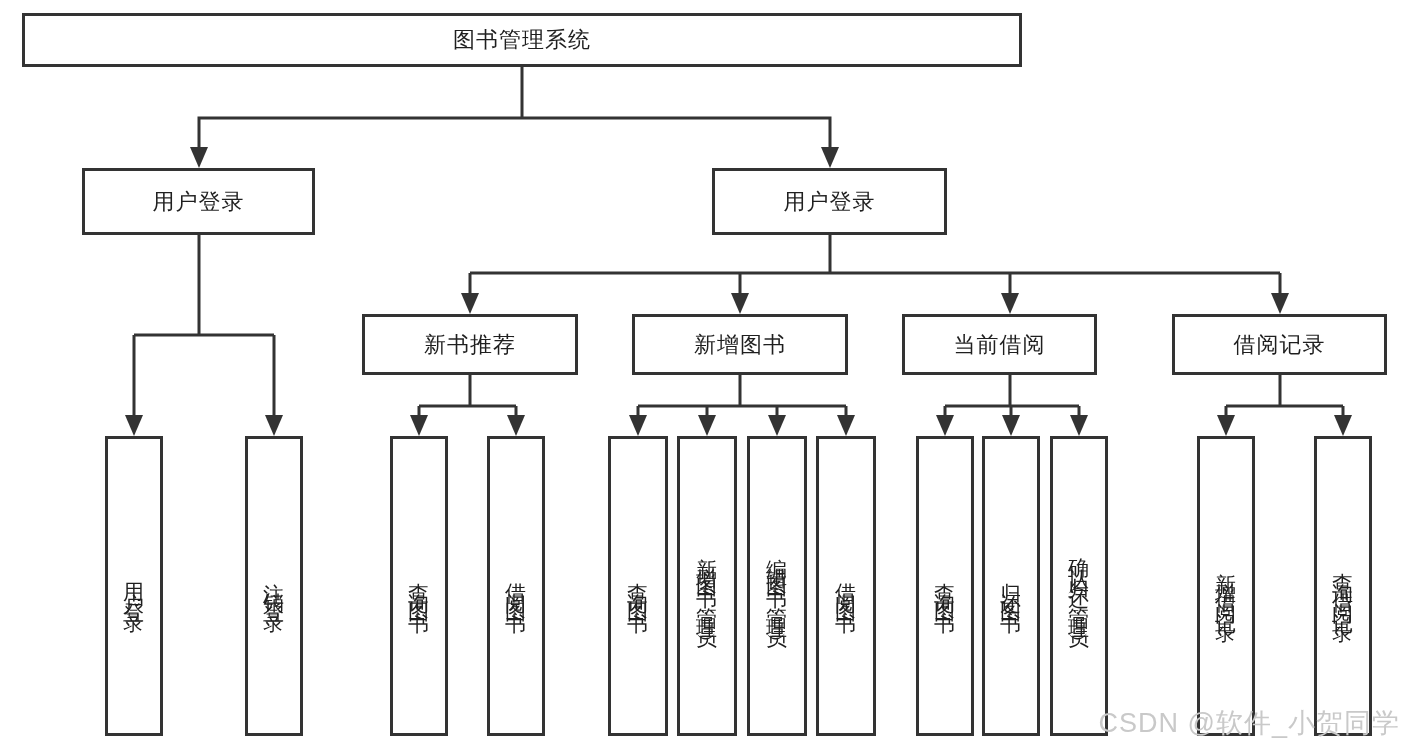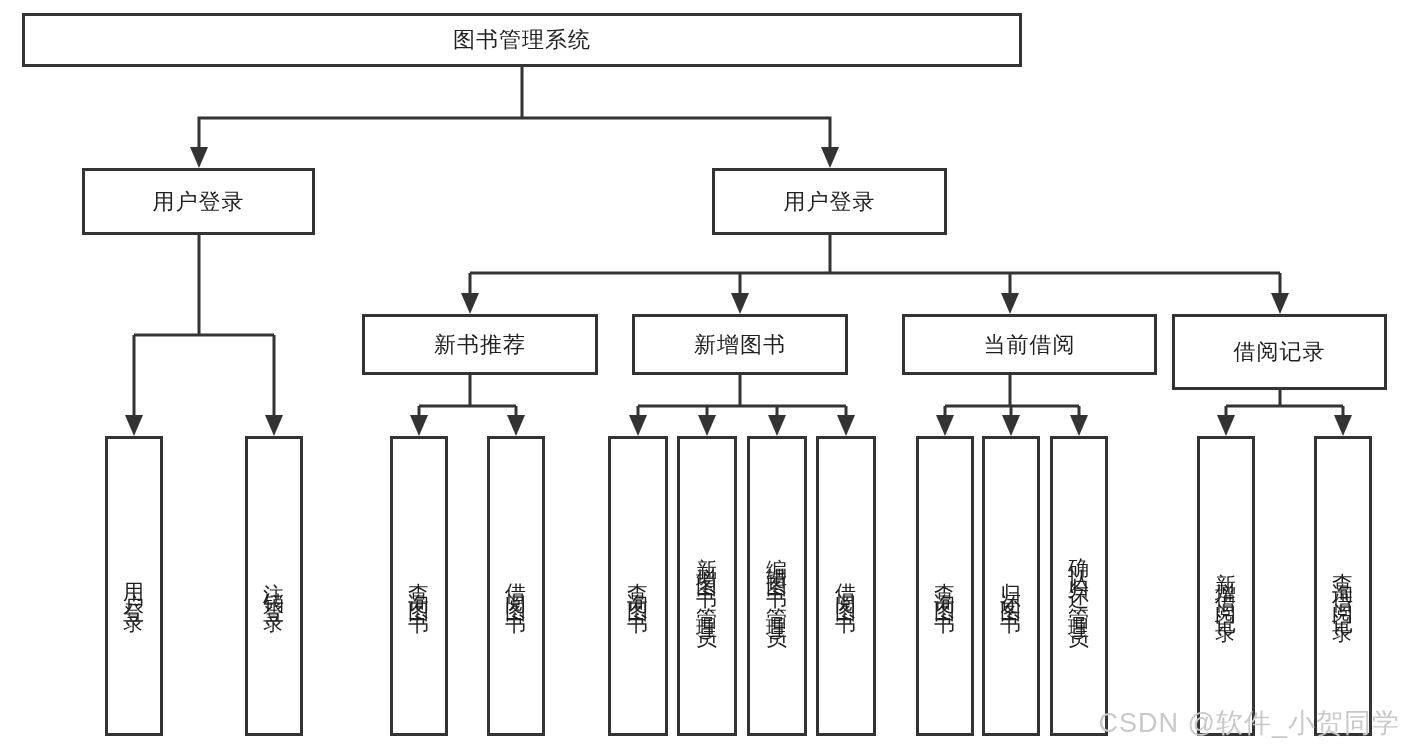--- a/index.html
+++ b/index.html
@@ -97,24 +97,24 @@
       <polygon points="1217,415 1235,415 1226,436"></polygon>
       <polygon points="1334,415 1352,415 1343,436"></polygon>
     </g>
   </svg>
 
   <div class="node h" style="left:22px; top:13px; width:1000px; height:54px;">图书管理系统</div>
 
   <div class="node h" style="left:82px; top:168px; width:233px; height:67px;">用户登录</div>
   <div class="node h" style="left:712px; top:168px; width:235px; height:67px;">用户登录</div>
 
-  <div class="node h" style="left:362px; top:314px; width:236px; height:61px;">新书推荐</div>
+  <div class="node h" style="left:362px; top:314px; width:216px; height:61px;">新书推荐</div>
   <div class="node h" style="left:632px; top:314px; width:216px; height:61px;">新增图书</div>
-  <div class="node h" style="left:902px; top:314px; width:255px; height:61px;">当前借阅</div>
-  <div class="node h" style="left:1172px; top:314px; width:215px; height:76px;">借阅记录</div>
+  <div class="node h" style="left:902px; top:314px; width:195px; height:61px;">当前借阅</div>
+  <div class="node h" style="left:1172px; top:314px; width:215px; height:61px;">借阅记录</div>
 
   <div class="node v" style="left:105px; top:436px; width:58px; height:300px;">用户登录</div>
   <div class="node v" style="left:245px; top:436px; width:58px; height:300px;">注销登录</div>
 
   <div class="node v" style="left:390px; top:436px; width:58px; height:300px;">查询图书</div>
   <div class="node v" style="left:487px; top:436px; width:58px; height:300px;">借阅图书</div>
 
   <div class="node v" style="left:608px; top:436px; width:60px; height:300px;">查询图书</div>
   <div class="node v" style="left:677px; top:436px; width:60px; height:300px;">新增图书（管理员）</div>
   <div class="node v" style="left:747px; top:436px; width:60px; height:300px;">编辑图书（管理员）</div>

